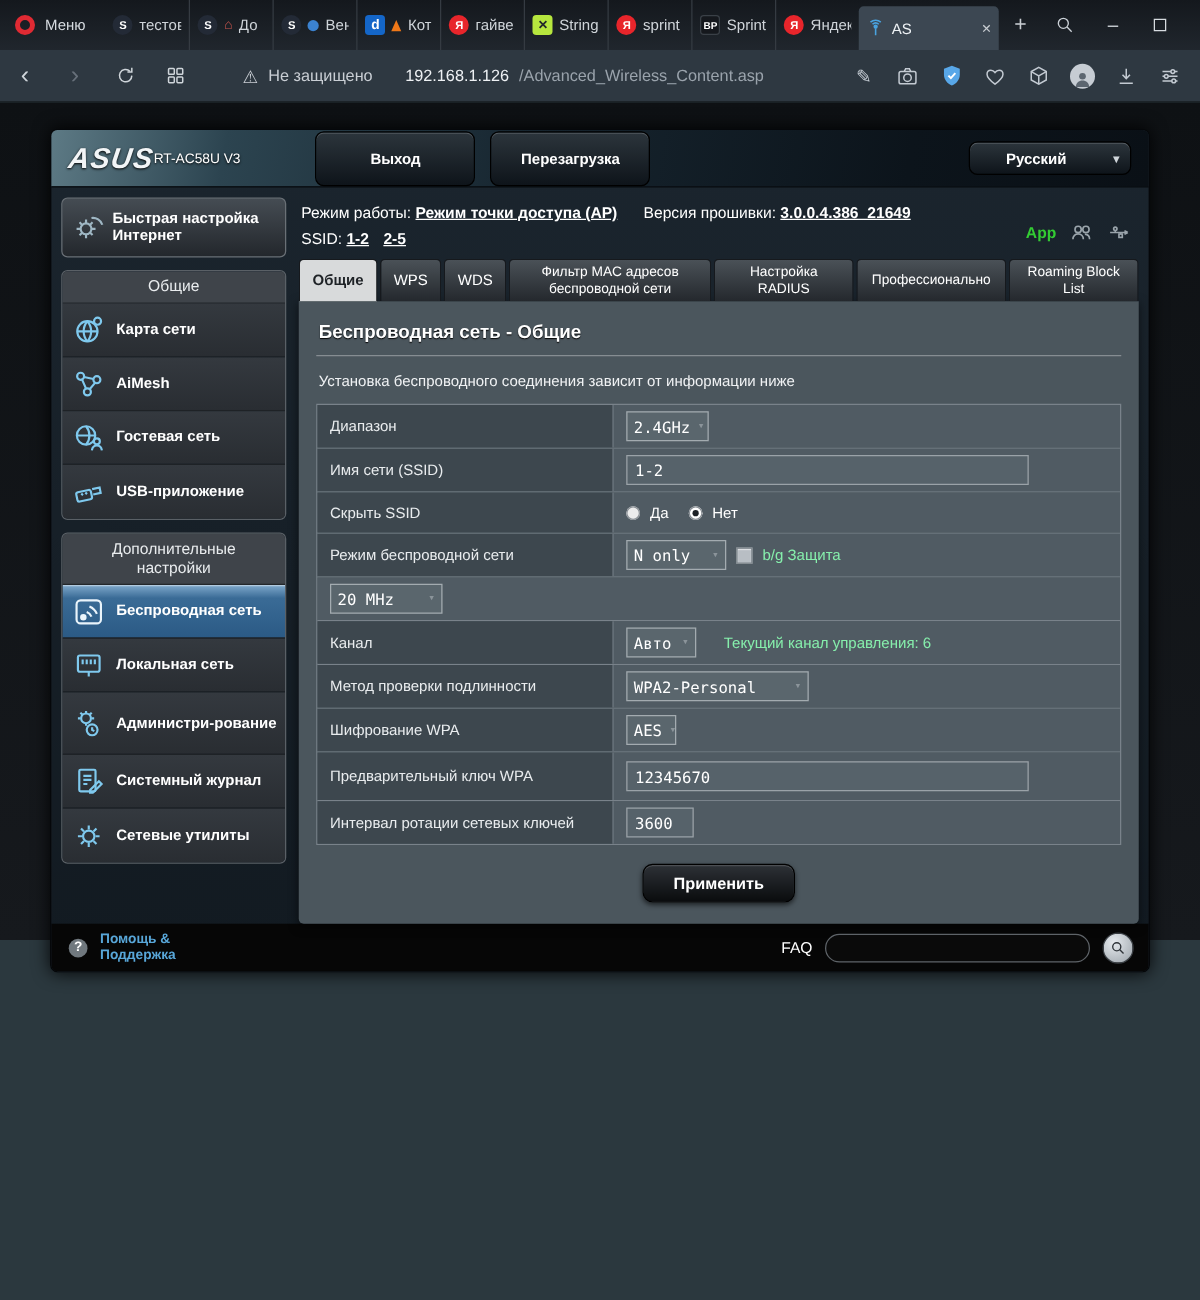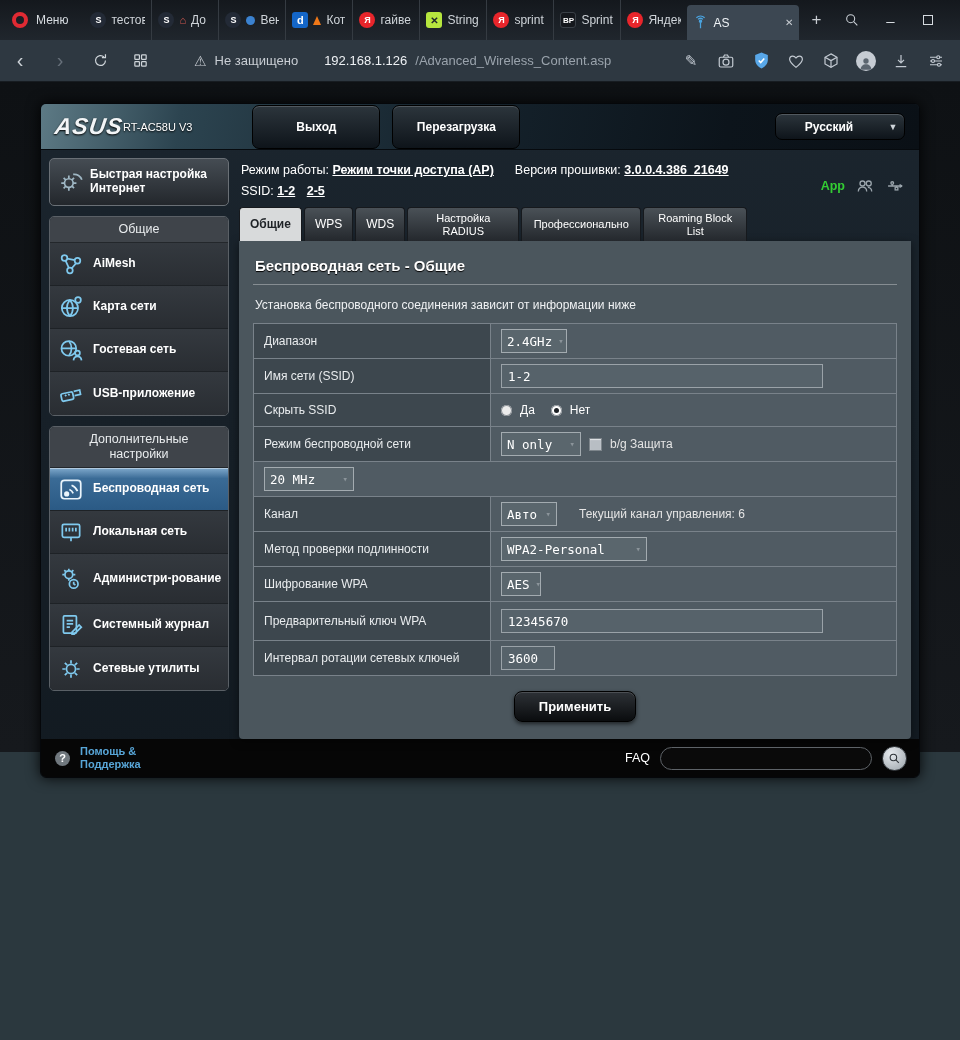--- a/index.html
+++ b/index.html
@@ -148,21 +148,21 @@
   .tinput.wide { width:322px; }
   .tinput.small { width:54px; }
   .radio { width:11px; height:11px; border-radius:50%; background:#ececec;
            box-shadow:inset 0 0 0 1px #8a9096; display:inline-block; cursor:pointer; position:relative; }
   .radio.checked { background:#fff; }
   .radio.checked::after { content:''; position:absolute; left:3px; top:3px; width:5px; height:5px;
                           border-radius:50%; background:#1d2126; }
   .opt-label { color:#fff; font-size:12px; margin-right:8px; }
   .checkbox { width:13px; height:13px; background:#b8bec4; border:1px solid #7d858b;
               box-shadow:inset 0 1px 1px rgba(255,255,255,.6); cursor:pointer; display:inline-block; }
-  .note { color:#e5e5e5; font-size:12px; }
+  .note { color:#86efac; font-size:12px; }
 
   .apply-wrap { display:flex; justify-content:center; padding:15px 0 5px 0; }
   .apply-btn { min-width:110px; padding:7px 24px; background:linear-gradient(180deg,#2d3136,#0a0c0e);
                border:1px solid #000; border-radius:8px; color:#fff; font-weight:bold; font-size:13px;
                box-shadow:inset 0 1px 0 rgba(255,255,255,.15), 0 2px 4px rgba(0,0,0,.6); cursor:pointer; }
 
   
   .pfoot { height:38px; background:#060606; display:flex; align-items:center; padding:0 12px 0 14px; gap:10px; }
   .help-ic { width:15px; height:15px; border-radius:50%; background:#70787e; color:#fff; font-size:11px;
              font-weight:bold; display:flex; align-items:center; justify-content:center; flex:0 0 auto; }
@@ -360,37 +360,37 @@
               </svg>
           </span>
           <span class="qis-label">Быстрая настройка Интернет</span>
         </div>
 
         <div class="sgroup">
           <div class="sgroup-title">Общие</div>
           <div class="sitem">
             <span class="sicon">
               <svg width="26" height="26" viewBox="0 0 24 24">
+                  <circle cx="11" cy="13" r="7.5"></circle>
+                  <path d="M3.5 13h15M11 5.5a11.5 11.5 0 0 1 0 15M11 5.5a11.5 11.5 0 0 0 0 15"></path>
+                  <circle cx="18.5" cy="5.5" r="2.6"></circle>
+                </svg>
+            </span>
+            <span>Карта сети</span>
+          </div>
+          <div class="sitem">
+            <span class="sicon">
+              <svg width="26" height="26" viewBox="0 0 24 24">
                   <circle cx="6" cy="6.5" r="2.6"></circle>
                   <circle cx="18" cy="9" r="2.6"></circle>
                   <circle cx="11" cy="18" r="2.6"></circle>
                   <path d="M8.5 7l7 1.5M7 8.8l3 6.8M16.8 11.2l-4.3 5"></path>
                 </svg>
             </span>
             <span>AiMesh</span>
-          </div>
-          <div class="sitem">
-            <span class="sicon">
-              <svg width="26" height="26" viewBox="0 0 24 24">
-                  <circle cx="11" cy="13" r="7.5"></circle>
-                  <path d="M3.5 13h15M11 5.5a11.5 11.5 0 0 1 0 15M11 5.5a11.5 11.5 0 0 0 0 15"></path>
-                  <circle cx="18.5" cy="5.5" r="2.6"></circle>
-                </svg>
-            </span>
-            <span>Карта сети</span>
           </div>
           <div class="sitem">
             <span class="sicon">
               <svg width="26" height="26" viewBox="0 0 24 24">
                   <circle cx="10" cy="10.5" r="6.8"></circle>
                   <path d="M3.2 10.5h13.6M10 3.7a10.5 10.5 0 0 1 0 13.6"></path>
                   <circle cx="18" cy="14.8" r="2.2"></circle>
                   <path d="M14.3 21.5c.3-2.2 1.8-3.6 3.7-3.6s3.4 1.4 3.7 3.6"></path>
                 </svg>
             </span>
@@ -488,20 +488,21 @@
                 <rect x="11" y="13.5" width="3.2" height="3.2"></rect>
                 <path d="M7.5 10v2M12.6 13.5V12"></path>
             </svg>
           </div>
         </div>
 
         <div class="ptabs">
           <div class="ptab active">Общие</div>
           <div class="ptab">WPS</div>
           <div class="ptab">WDS</div>
+          <div class="ptab small grow" style="max-width:210px;">Фильтр MAC адресов беспроводной сети</div>
           <div class="ptab small" style="width:112px;">Настройка RADIUS</div>
           <div class="ptab small" style="width:120px;">Профессионально</div>
           <div class="ptab small" style="width:104px;">Roaming Block List</div>
         </div>
 
         <div class="content">
           <div class="ctitle">Беспроводная сеть - Общие</div>
           <div class="cdesc">Установка беспроводного соединения зависит от информации ниже</div>
 
           <div class="ftable">

